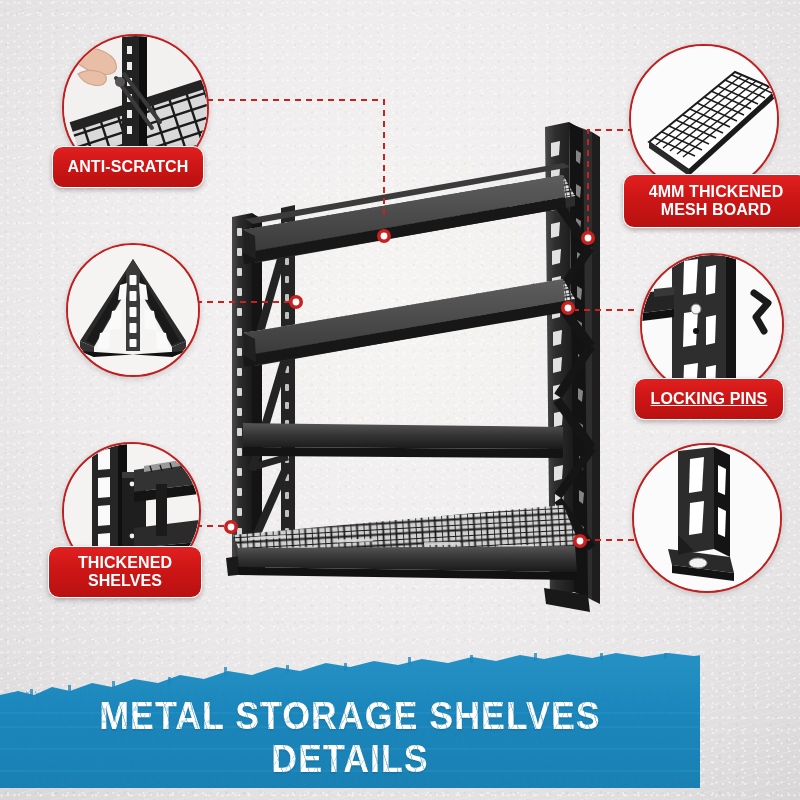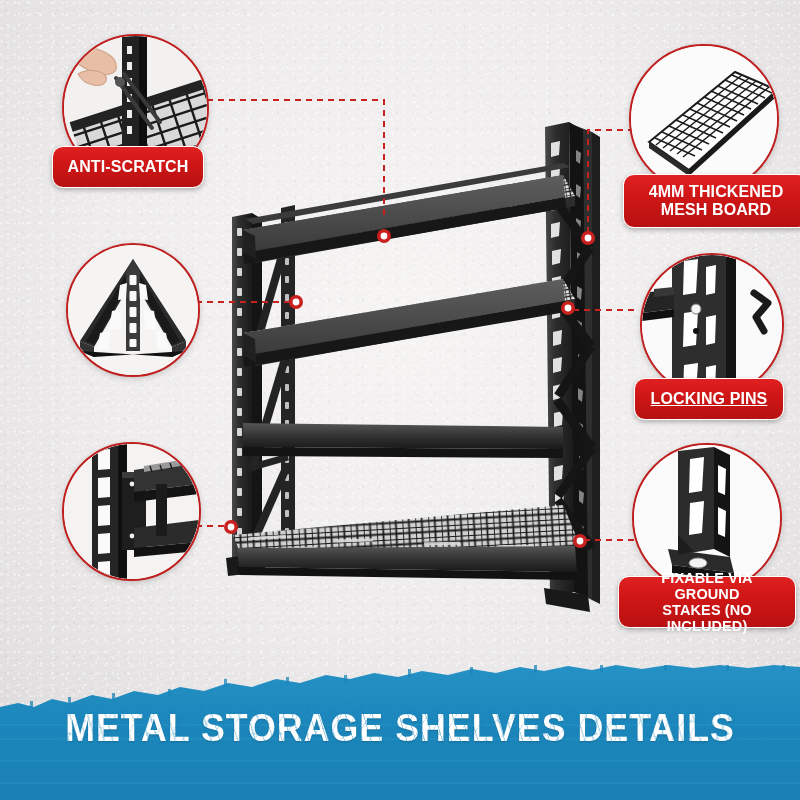--- a/index.html
+++ b/index.html
@@ -63,21 +63,21 @@
     line-height:1.12;
     padding:20px 11px;
     box-sizing:border-box;
   }
   .pill span{display:block;white-space:pre-line;}
 
   
   #leaders{position:absolute;left:0;top:0;width:800px;height:800px;pointer-events:none;}
 
   
-  .banner{position:absolute;left:0;bottom:0;width:800px;height:135px;overflow:hidden;}
+  .banner{position:absolute;left:0;bottom:12px;width:700px;height:135px;overflow:hidden;}
   .banner .fill{position:absolute;left:0;top:0;width:800px;height:135px;}
   .banner .title{
     position:absolute;left:0;right:0;top:42px;
     text-align:center;
     font-size:38px;
     font-weight:700;
     color:#ffffff;
     letter-spacing:1.1px;
     font-family:"Liberation Sans Narrow","Liberation Sans","DejaVu Sans",sans-serif;
     transform:scaleX(.94);
@@ -488,20 +488,24 @@
 
         <g>
           <path d="M70 84 L135 76 L135 98 L70 104 Z" fill="#2b2b2b"></path>
           <path d="M70 104 L135 98 L135 107 L70 113 Z" fill="#121212"></path>
         </g>
 
         <rect x="92" y="40" width="11" height="52" fill="#1b1b1b"></rect>
       </svg>
     </div>
   </div>
+  <div class="pill" style="left:48px;top:546px;width:154px;height:52px;font-size:16px;">
+    <span>THICKENED
+SHELVES</span>
+  </div>
 
   <div class="callout" style="left:629px;top:44px;width:146px;height:146px;">
     <div class="inner">
       <svg viewBox="0 0 146 146" width="146" height="146">
         <rect width="146" height="146" fill="#fbfbfb"></rect>
 
         <g>
           <path d="M18 96 L104 26 L146 44 L58 124 Z" fill="#ffffff" stroke="#1c1c1c" stroke-width="2"></path>
           <g stroke="#1c1c1c" stroke-width="1.5" fill="none">
 
@@ -597,24 +601,20 @@
           <path d="M34 104 L96 112 L100 128 L38 120 Z" fill="#2a2a2a"></path>
           <path d="M38 120 L100 128 L100 136 L38 128 Z" fill="#121212"></path>
 
           <ellipse cx="64" cy="118" rx="9" ry="5" fill="#f3f3f3"></ellipse>
           <ellipse cx="64" cy="118" rx="9" ry="5" fill="none" stroke="#888" stroke-width="1"></ellipse>
         </g>
 
         <path d="M44 90 L60 106 L44 110 Z" fill="#1d1d1d"></path>
       </svg>
     </div>
-  </div>
-  <div class="pill" style="left:618px;top:576px;width:178px;height:52px;font-size:14.5px;">
-    <span>FIXABLE VIA GROUND
-STAKES (NO INCLUDED)</span>
   </div>
 
   <div class="banner">
     <svg class="fill" viewBox="0 0 800 135" preserveAspectRatio="none">
       <defs>
         <linearGradient id="blueGrad" x1="0" y1="0" x2="0" y2="1">
           <stop offset="0" stop-color="#2691c4"></stop>
           <stop offset="45%" stop-color="#1b86bb"></stop>
           <stop offset="100%" stop-color="#1a80b3"></stop>
         </linearGradient>

